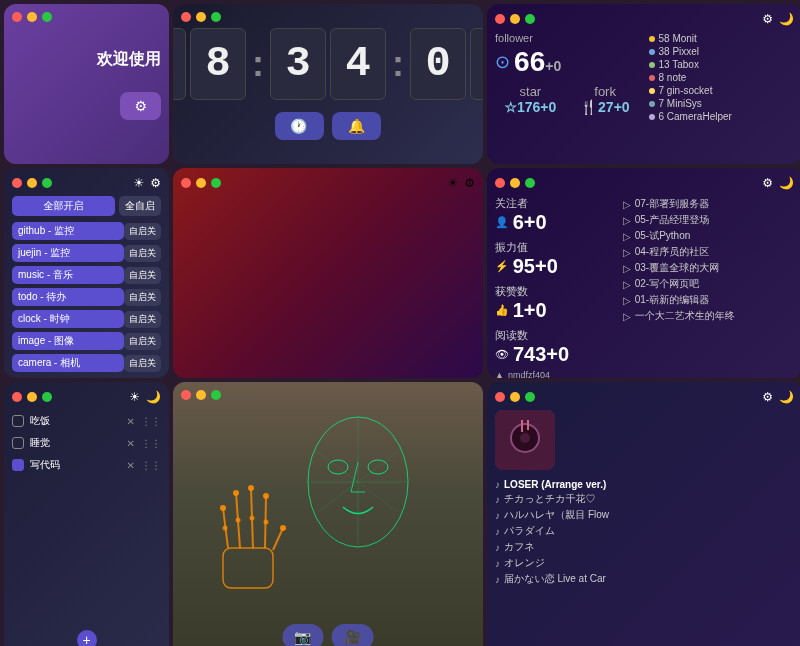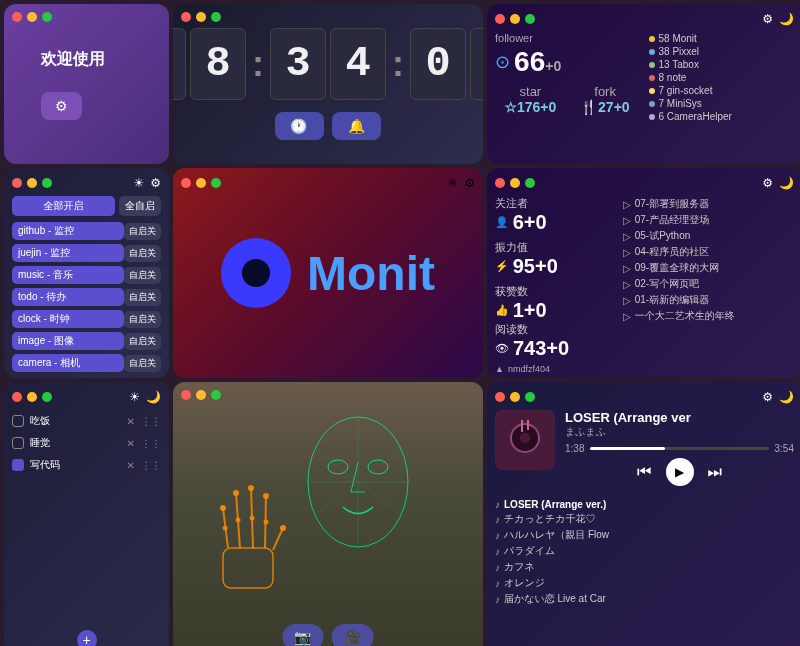--- a/index.html
+++ b/index.html
@@ -47,21 +47,21 @@
       margin-bottom: 6px;
     }
 
     
     .widget-welcome {
       background: linear-gradient(135deg, #6b3fa0, #4a2d7a);
       grid-column: 1;
       grid-row: 1;
       display: flex;
       flex-direction: column;
-      align-items: flex-start;
+      align-items: flex-end;
       justify-content: center;
       color: white;
       padding-left: 37px;
     }
     .widget-welcome .title { font-size: 16px; font-weight: bold; margin-bottom: 8px; }
     .widget-welcome .subtitle { font-size: 11px; text-align: center; line-height: 1.6; color: #ddd; }
     .settings-btn {
       margin-top: 14px;
       background: #7b4fb5;
       border: none;
@@ -596,26 +596,20 @@
     <div class="traffic-lights" style="margin-bottom:0;">
       <div class="tl tl-red"></div>
       <div class="tl tl-yellow"></div>
       <div class="tl tl-green"></div>
     </div>
     <div class="widget-icons">
       <span>☀</span>
       <span>⚙</span>
     </div>
   </div>
-  <div class="monit-logo">
-    <div class="monit-eye">
-      <div class="monit-pupil"></div>
-    </div>
-    <div class="monit-text">Monit</div>
-  </div>
 </div>
 
 <div class="widget widget-social">
   <div class="widget-header">
     <div class="traffic-lights" style="margin-bottom:0;">
       <div class="tl tl-red"></div>
       <div class="tl tl-yellow"></div>
       <div class="tl tl-green"></div>
     </div>
     <div class="widget-icons">
@@ -632,21 +626,21 @@
           <span style="font-size:20px;font-weight:bold;">6+0</span>
         </div>
       </div>
       <div style="margin-bottom:6px;">
         <div style="font-size:11px;color:#ccc;">振力值</div>
         <div style="display:flex;align-items:center;gap:4px;">
           <span>⚡</span>
           <span style="font-size:20px;font-weight:bold;">95+0</span>
         </div>
       </div>
-      <div style="">
+      <div style="margin-bottom:6px;">
         <div style="font-size:11px;color:#ccc;">获赞数</div>
         <div style="display:flex;align-items:center;gap:4px;">
           <span>👍</span>
           <span style="font-size:20px;font-weight:bold;">1+0</span>
         </div>
       </div>
       <div style="margin-bottom:4px;">
         <div style="font-size:11px;color:#ccc;">阅读数</div>
         <div style="display:flex;align-items:center;gap:4px;">
           <span>👁</span>
@@ -658,33 +652,33 @@
           <span>nmdfzf404</span>
       </div>
     </div>
     <div class="social-right article-list" id="article-list">
         <div class="article-item">
           <span style="color:#aaa;">▷</span>
           <span>07-部署到服务器</span>
         </div>
         <div class="article-item">
           <span style="color:#aaa;">▷</span>
-          <span>07-产品经理登场</span>
+          <span>05-产品经理登场</span>
         </div>
         <div class="article-item">
           <span style="color:#aaa;">▷</span>
           <span>05-试Python</span>
         </div>
         <div class="article-item">
           <span style="color:#aaa;">▷</span>
           <span>04-程序员的社区</span>
         </div>
         <div class="article-item">
           <span style="color:#aaa;">▷</span>
-          <span>09-覆盖全球的大网</span>
+          <span>03-覆盖全球的大网</span>
         </div>
         <div class="article-item">
           <span style="color:#aaa;">▷</span>
           <span>02-写个网页吧</span>
         </div>
         <div class="article-item">
           <span style="color:#aaa;">▷</span>
           <span>01-崭新的编辑器</span>
         </div>
         <div class="article-item">
@@ -801,36 +795,20 @@
   <div class="music-main">
     <div class="music-cover">
       <svg width="60" height="60" viewBox="0 0 60 60">
         <rect width="60" height="60" fill="#4a1a3a" rx="8"></rect>
         <circle cx="30" cy="28" r="14" fill="#2a0a1e" stroke="#8b4a7a" stroke-width="2"></circle>
         <circle cx="30" cy="28" r="5" fill="#4a1a3a"></circle>
         <rect x="26" y="10" width="2" height="12" fill="#cc6688"></rect>
         <rect x="32" y="10" width="2" height="10" fill="#cc6688"></rect>
       </svg>
     </div>
-    <div class="music-info">
-      <div class="music-title">LOSER (Arrange ver</div>
-      <div class="music-artist">まふまふ</div>
-      <div class="music-progress">
-        <span>1:38</span>
-        <div class="progress-bar">
-          <div class="progress-fill"></div>
-        </div>
-        <span>3:54</span>
-      </div>
-      <div class="music-controls">
-        <button class="ctrl-btn">⏮</button>
-        <button class="ctrl-btn play-btn">▶</button>
-        <button class="ctrl-btn">⏭</button>
-      </div>
-    </div>
   </div>
   <div class="music-playlist" id="playlist">
       <div class="playlist-item active">
         <span class="note-icon">♪</span>
         <span>LOSER (Arrange ver.)</span>
       </div>
       <div class="playlist-item">
         <span class="note-icon">♪</span>
         <span>チカっとチカ千花♡</span>
       </div>

